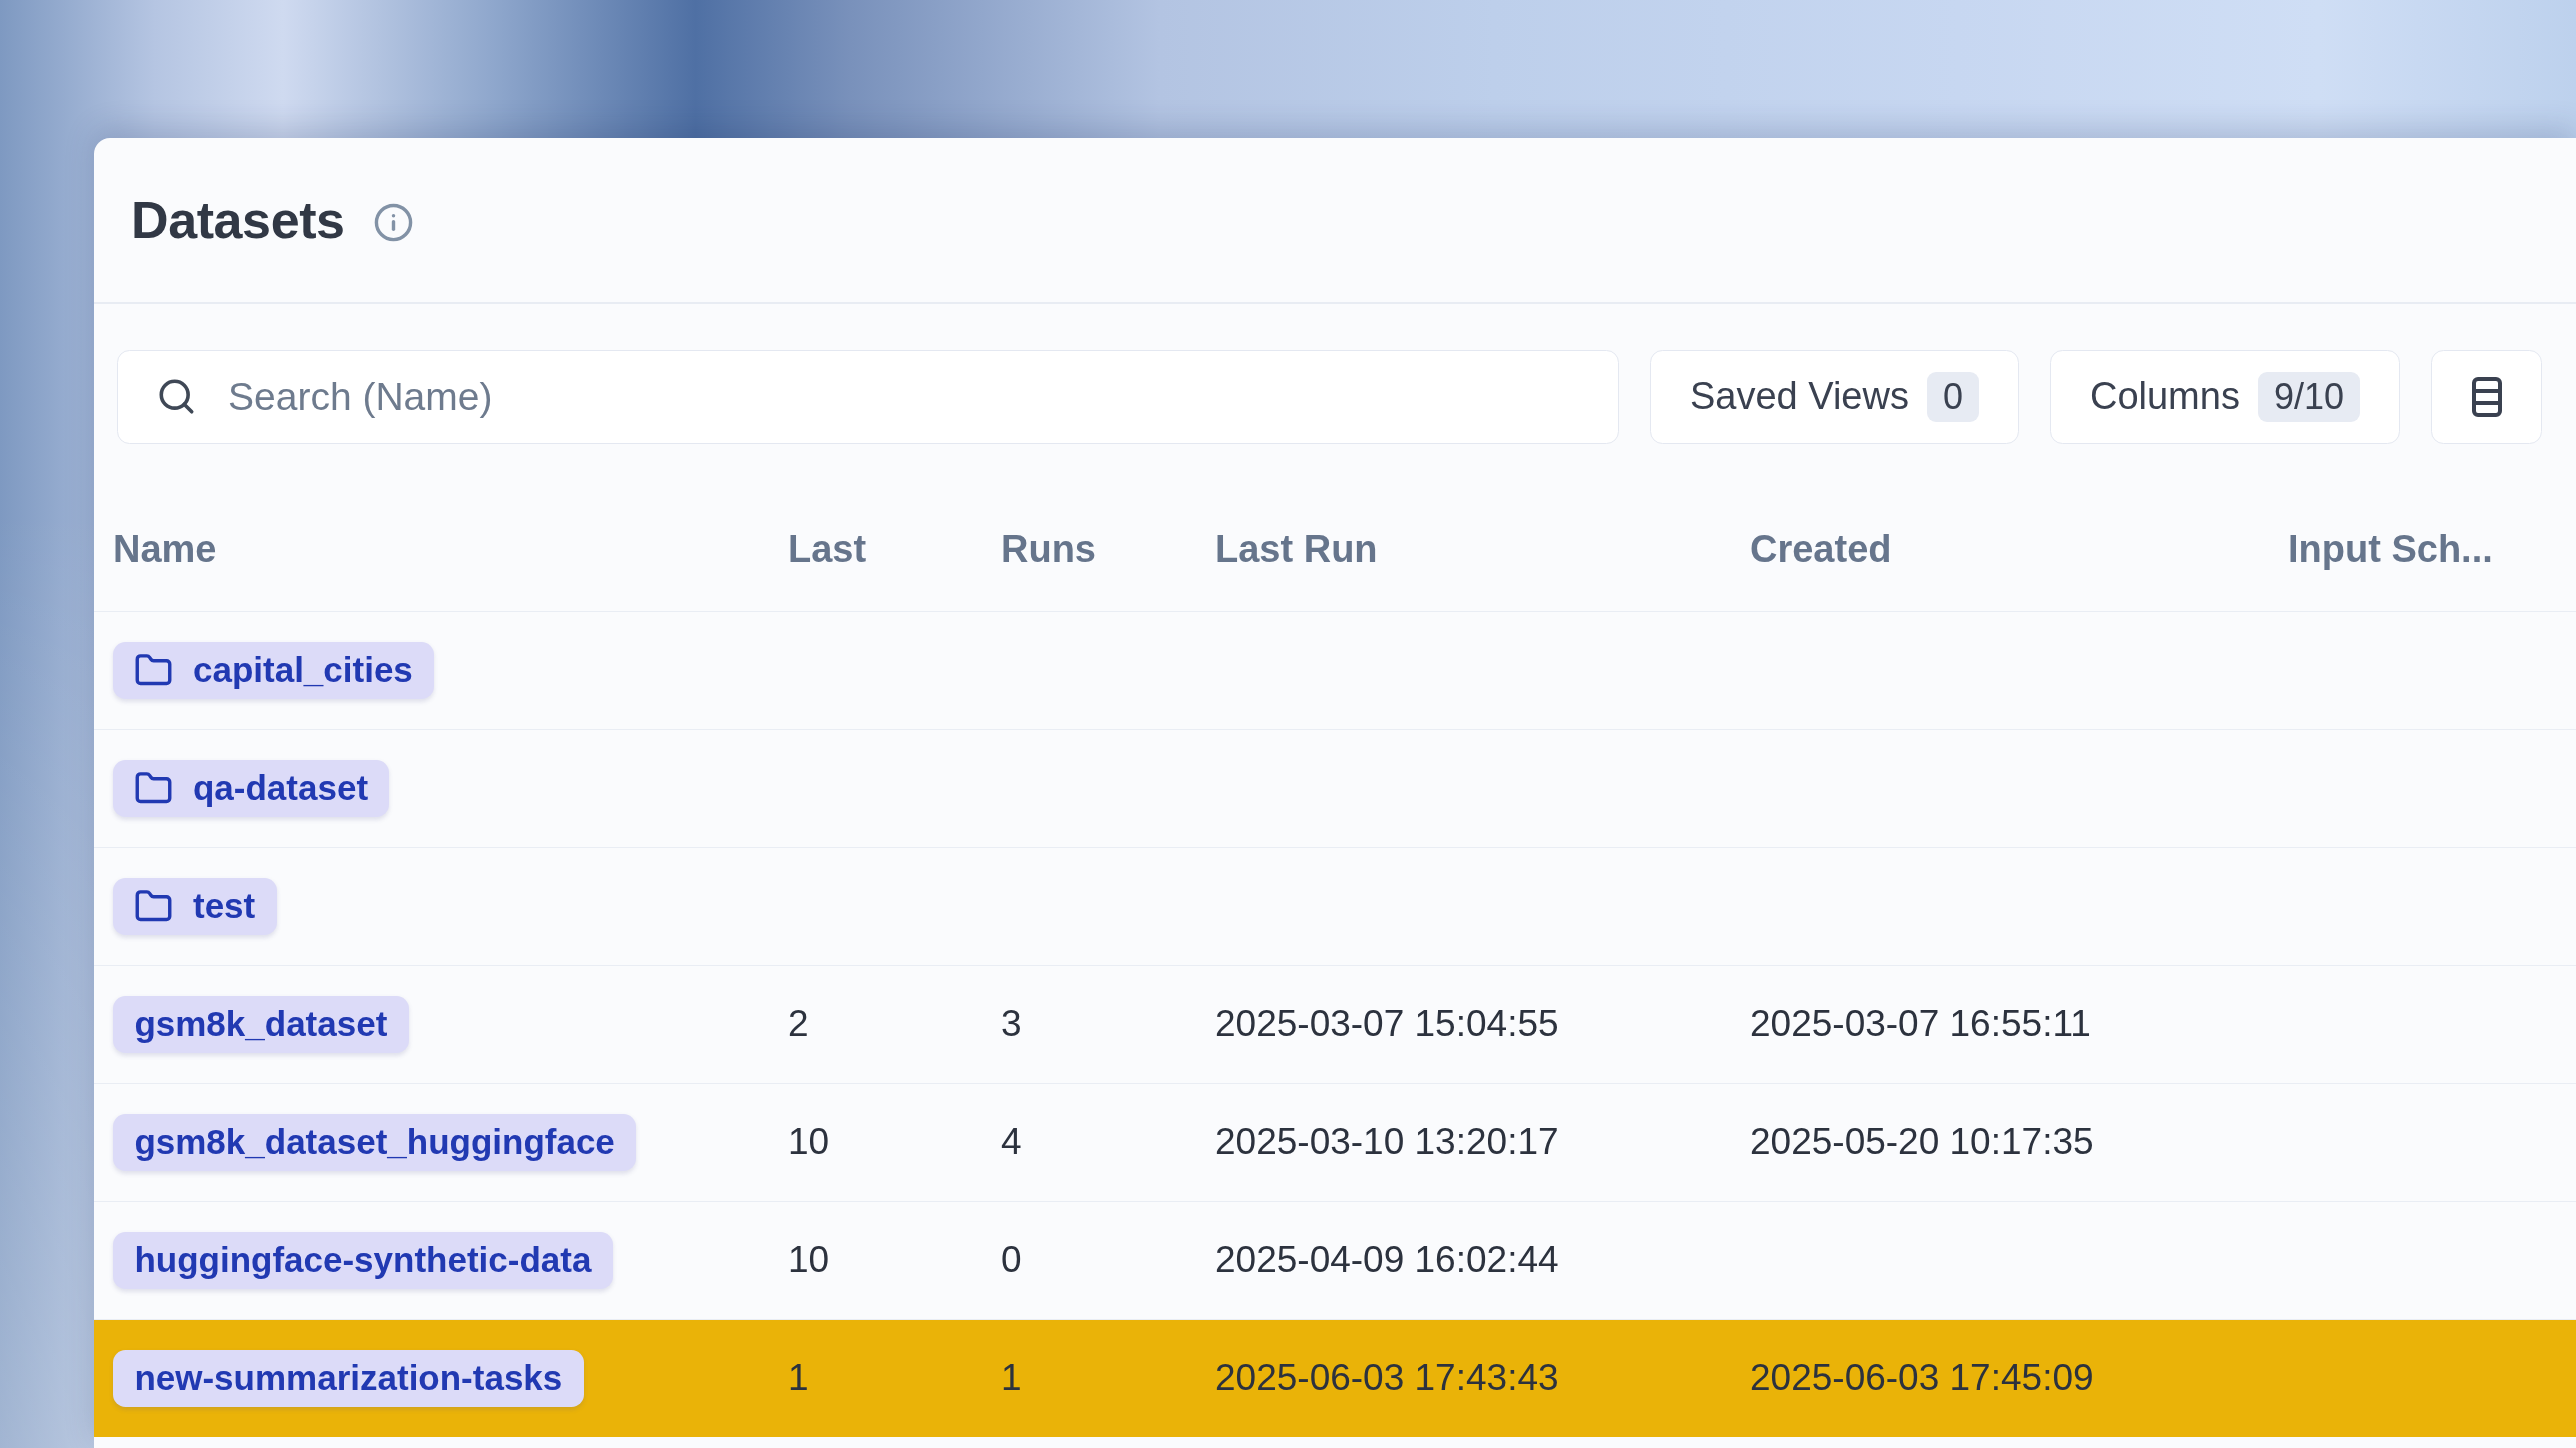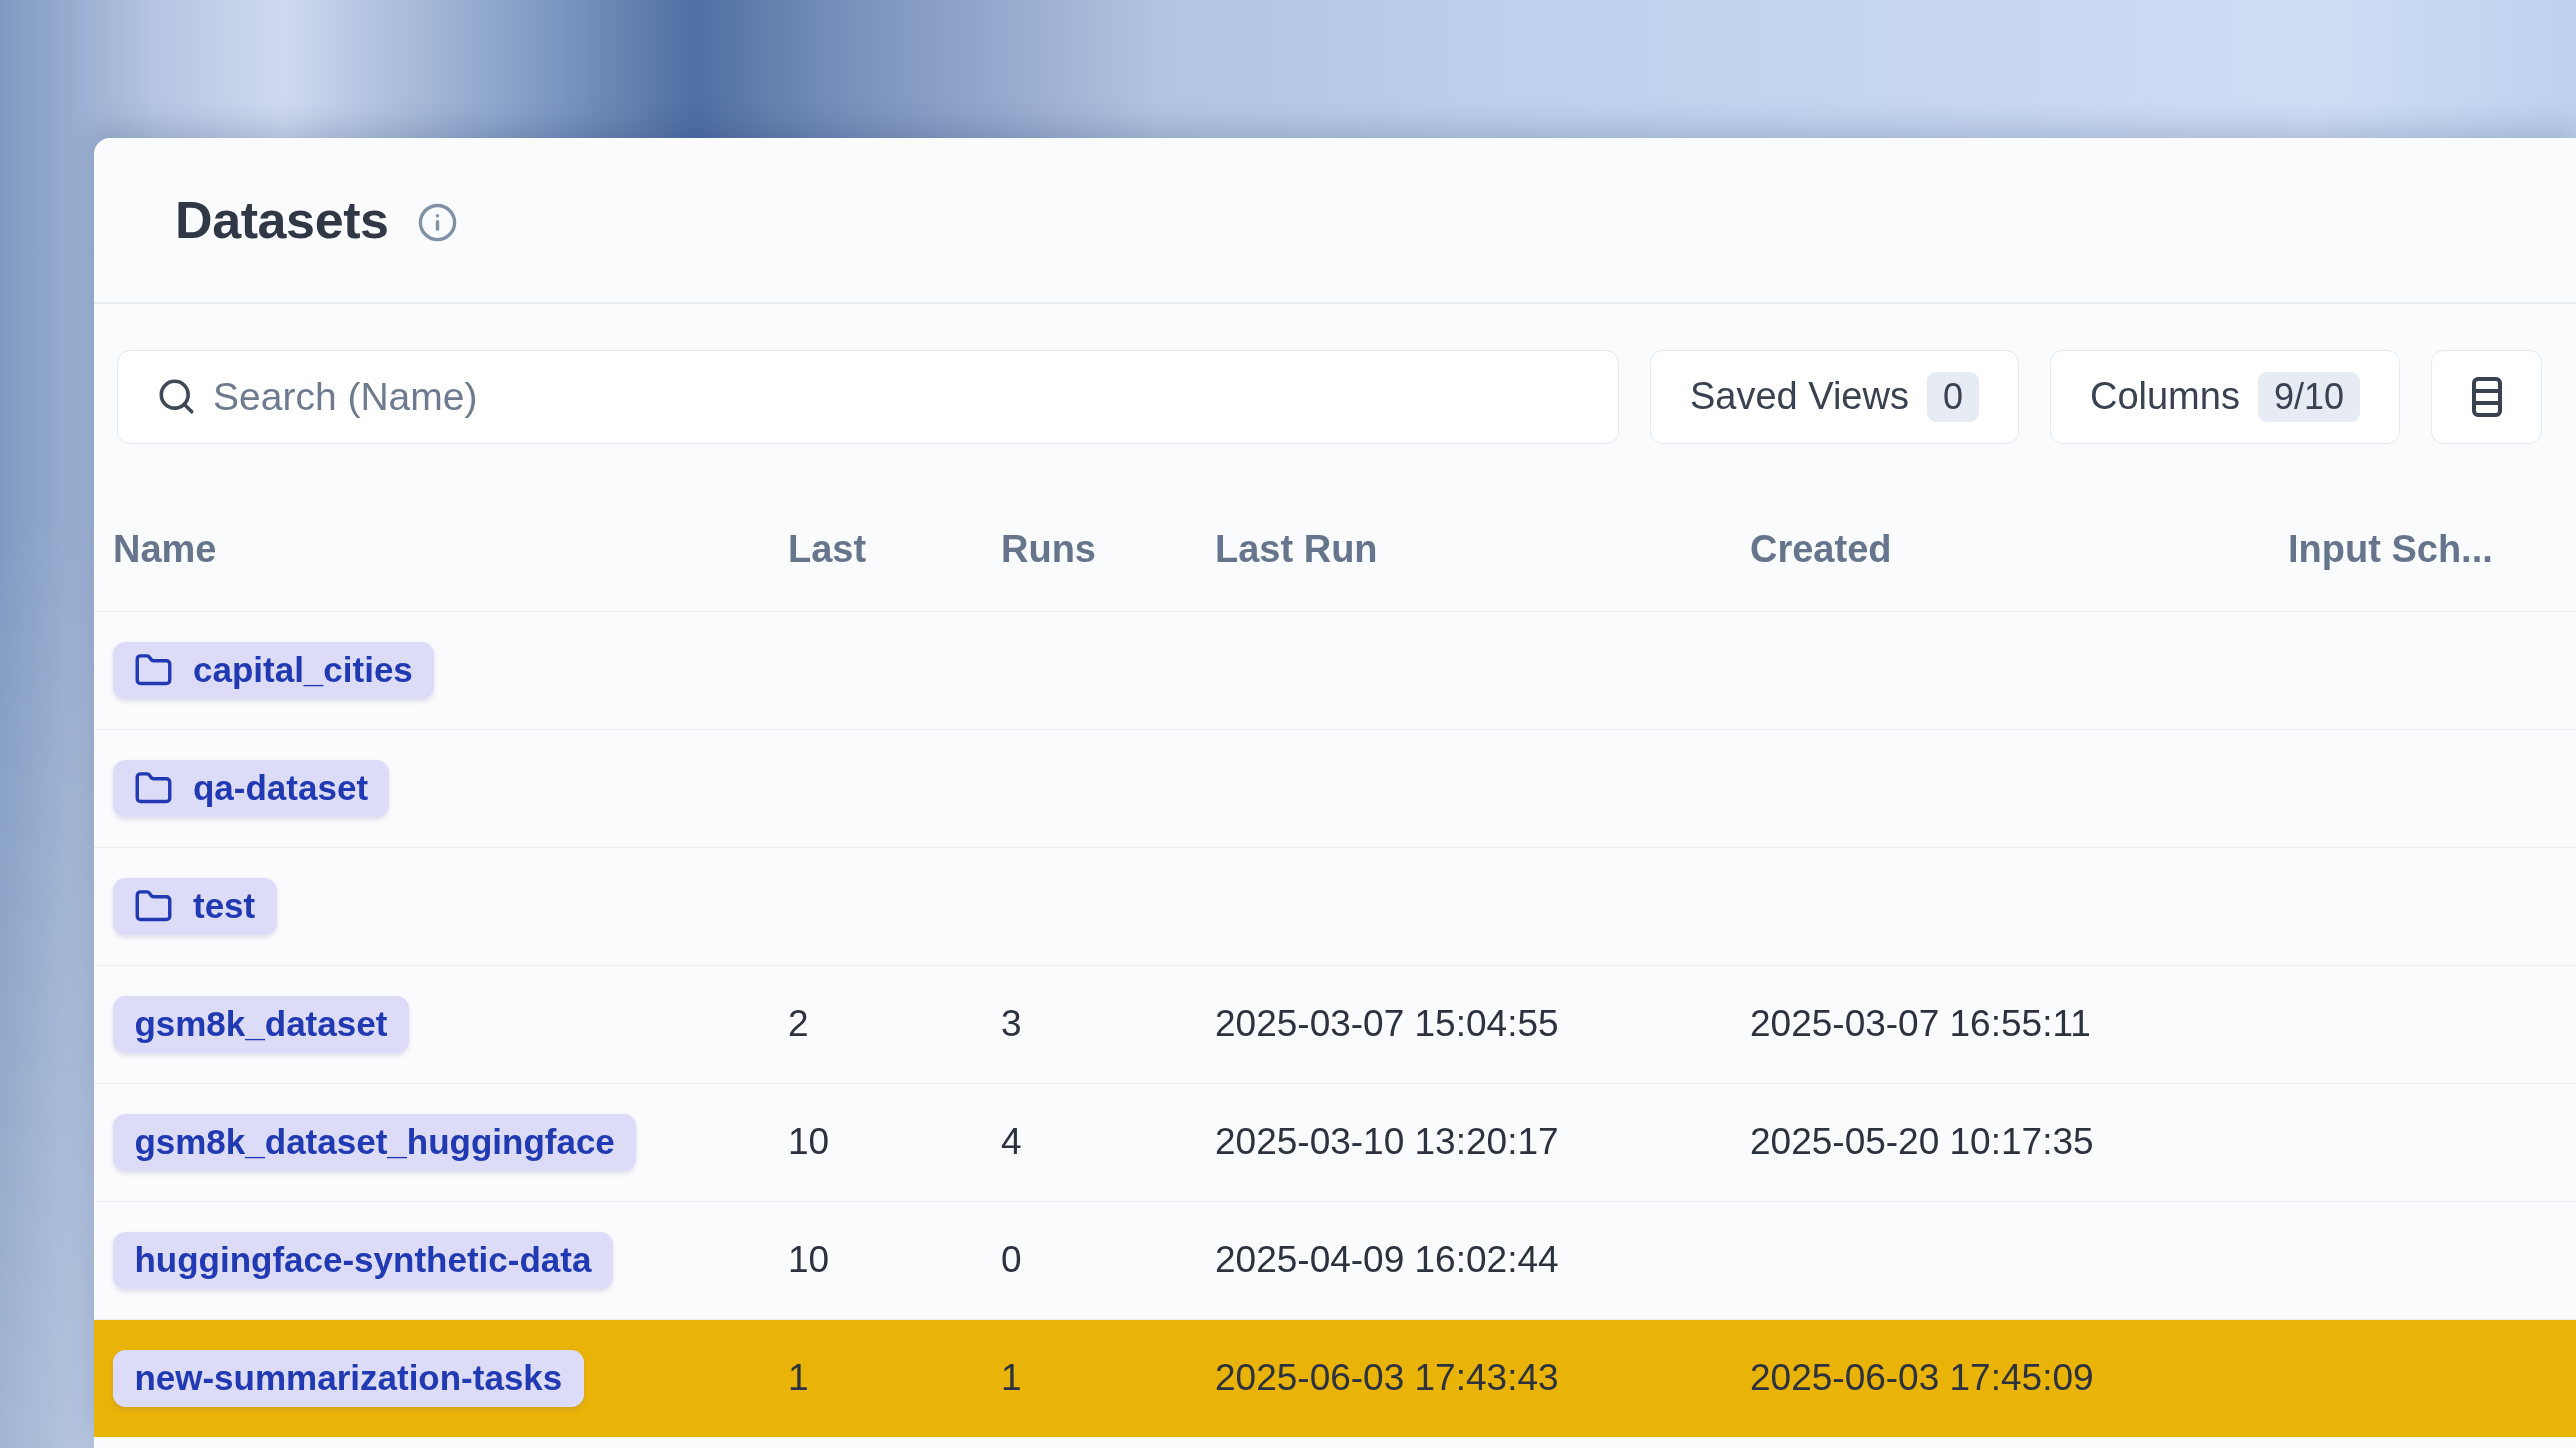--- a/index.html
+++ b/index.html
@@ -12,34 +12,34 @@
         #7e99c1 0%, #b5c5e2 6%, #cfdaf0 11%, #90a8cd 19%,
         #4f70a4 27%, #7991bb 33%, #b3c4e2 45%, #bdcfeb 58%,
         #c7d7f1 76%, #cfdef5 90%, #bdd1ed 100%);
   }
   .card{
     position:absolute;left:94px;top:138px;right:0;bottom:0;
     background:#fafbfd;border-radius:16px 0 0 0;
     box-shadow:0 -9px 30px rgba(25,45,95,0.20);
   }
   .card-header{
-    height:164px;display:flex;align-items:center;gap:28.5px;padding-left:37px;margin-left:44px;
+    height:164px;display:flex;align-items:center;gap:28.5px;padding-left:37px;
   }
   .page-title{
     margin:0;font-size:52px;font-weight:700;color:#313845;letter-spacing:-0.4px;
   }
   .info-icon{display:inline-flex;align-items:center;margin-top:5.4px;cursor:pointer;}
   .divider{height:1.8px;background:#e8ecf3;}
   .toolbar{
     display:flex;align-items:center;gap:31px;
     padding:46px 34px 0 23px;height:94px;
   }
   .search-box{
     flex:1;height:94px;background:#ffffff;border:1.8px solid #e4e8f1;border-radius:12.5px;
-    display:flex;align-items:center;gap:13px;padding:0 15px 0 37px;box-sizing:border-box;
+    display:flex;align-items:center;gap:28px;padding:0 15px 0 37px;box-sizing:border-box;
   }
   .search-box input{
     border:none;outline:none;background:transparent;flex:1;
     font-family:inherit;font-size:39px;color:#313845;
   }
   .search-box input::placeholder{color:#6e7b8e;}
   .btn{
     height:94px;background:#ffffff;border:1.8px solid #e4e8f1;border-radius:12.5px;
     display:flex;align-items:center;justify-content:center;gap:18px;
     padding:0 39px;font-family:inherit;font-size:38px;font-weight:500;color:#3a4150;

